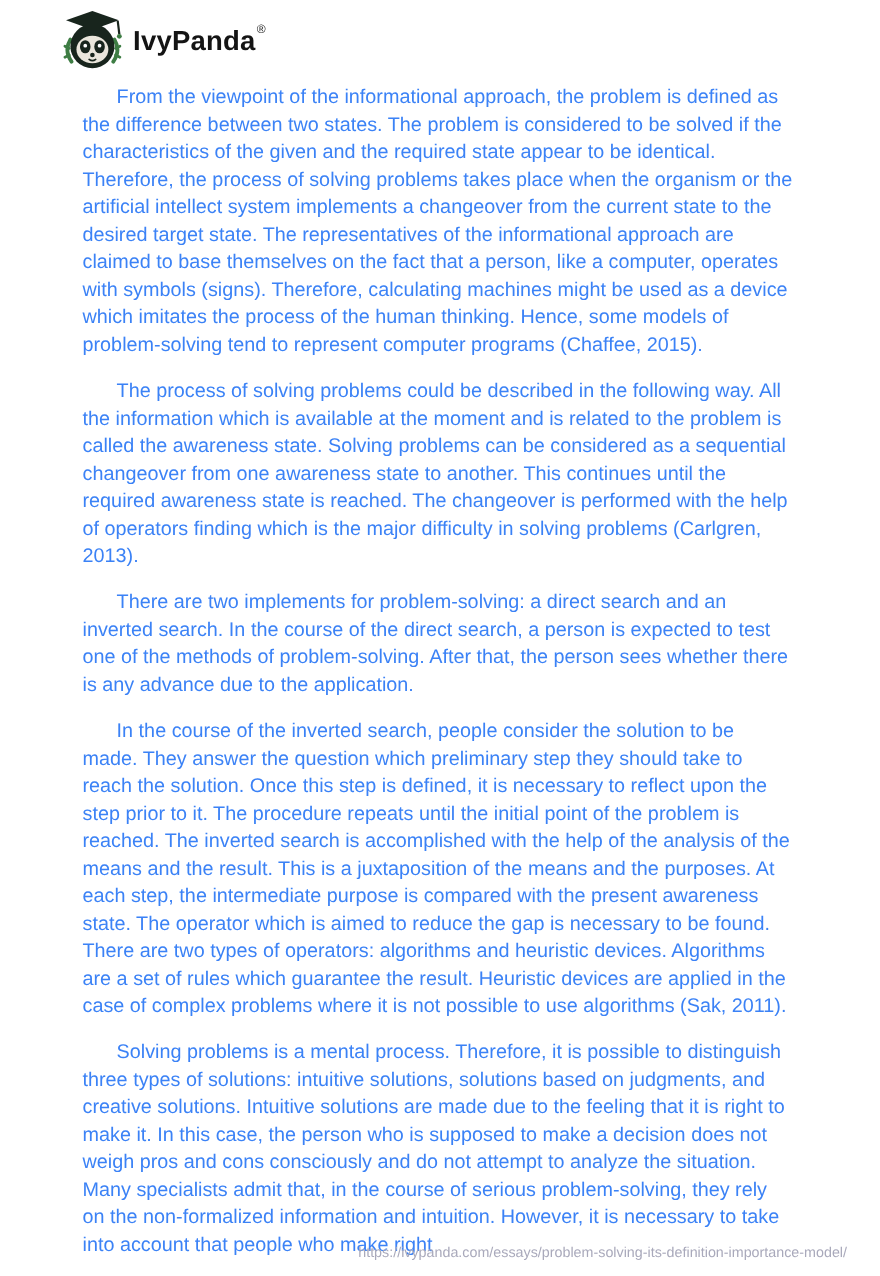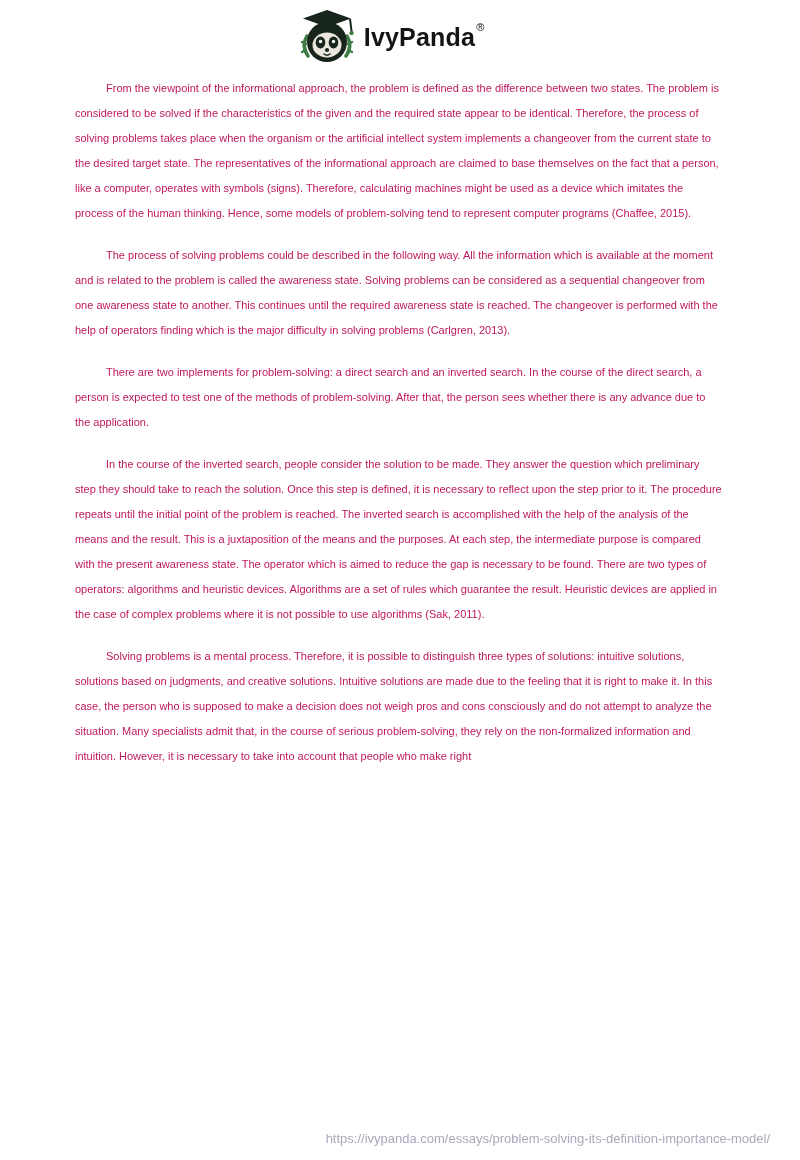--- a/index.html
+++ b/index.html
@@ -13,23 +13,24 @@
   .page {
     position: relative;
     width: 800px;
     height: 1160px;
     background: #ffffff;
     overflow: hidden;
   }
   .header {
     display: flex;
     align-items: center;
-    justify-content: center;
+    justify-content: space-between;
     padding: 8px 32px 0 16px;
     height: 66px;
+    margin-left: 41px;
   }
   .brand {
     display: flex;
     align-items: center;
     gap: 10px;
     cursor: pointer;
   }
   .brand-name {
     font-size: 25px;
     font-weight: bold;
@@ -46,23 +47,23 @@
   }
   .doc-title {
     font-size: 12.5px;
     color: #7d7d7d;
     padding-top: 4px;
   }
   .content {
     padding: 10px 78px 0 75px;
   }
   .content p {
-    font-size: 11px;
+    font-size: 18px;
     line-height: 25px;
-    color: #be185d;
+    color: #3b82f6;
     text-indent: 31px;
     margin-bottom: 17px;
   }
   .footer {
     position: absolute;
     right: 30px;
     bottom: 14px;
     font-size: 13px;
     color: #a9a9bb;
     text-decoration: none;

